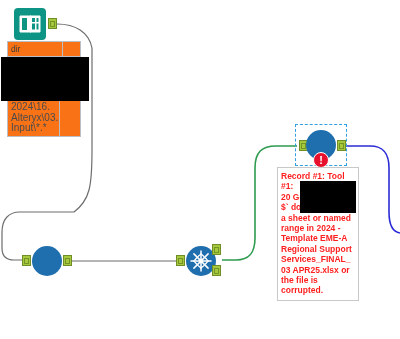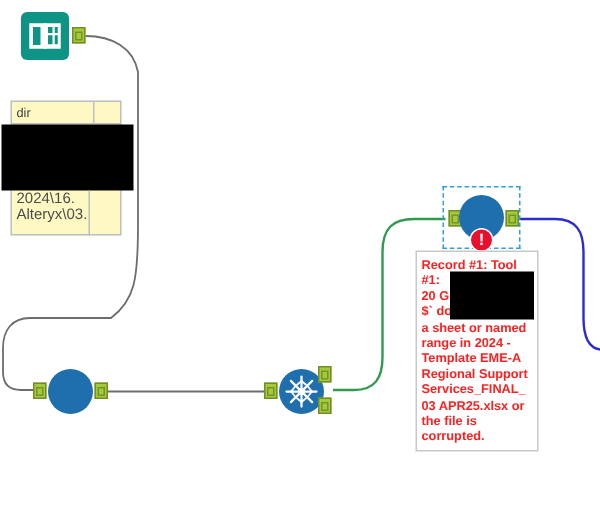--- a/index.html
+++ b/index.html
@@ -53,23 +53,22 @@
     box-sizing: border-box;
     opacity: .55;
   }
 
   
   .preview-box {
     position: absolute;
     left: 7px; top: 41px;
     width: 74px;
     border: 1px solid #b9bfc6;
-    background: #fef9c3;
-    box-sizing: border-box;
-    margin-top: 26px;
+    background: #f97316;
+    box-sizing: border-box;
   }
   .preview-header {
     position: relative;
     height: 15px;
     border-bottom: 1px solid #b9bfc6;
     font-size: 8.5px;
     color: #3b3b3b;
     line-height: 15px;
     padding-left: 3px;
     box-sizing: border-box;
@@ -206,20 +205,21 @@
       <span>dir</span>
       <span class="preview-col-split"></span>
     </div>
     <div class="preview-body">
       <div class="redaction left-big"></div>
     </div>
     <div class="preview-rows">
       <span class="cell-split"></span>
       <div>2024\16.</div>
       <div>Alteryx\03.</div>
+      <div>Input\*.*</div>
     </div>
   </div>
 
   <div class="nub" style="left:22px; top:255px;"></div>
   <div class="node" style="left:32px; top:246px;"></div>
   <div class="nub" style="left:63px; top:255px;"></div>
 
   <div class="nub" style="left:176px; top:255px;"></div>
   <div class="node dyn" style="left:186px; top:246px;">
     <svg width="30" height="30" viewBox="0 0 30 30">

